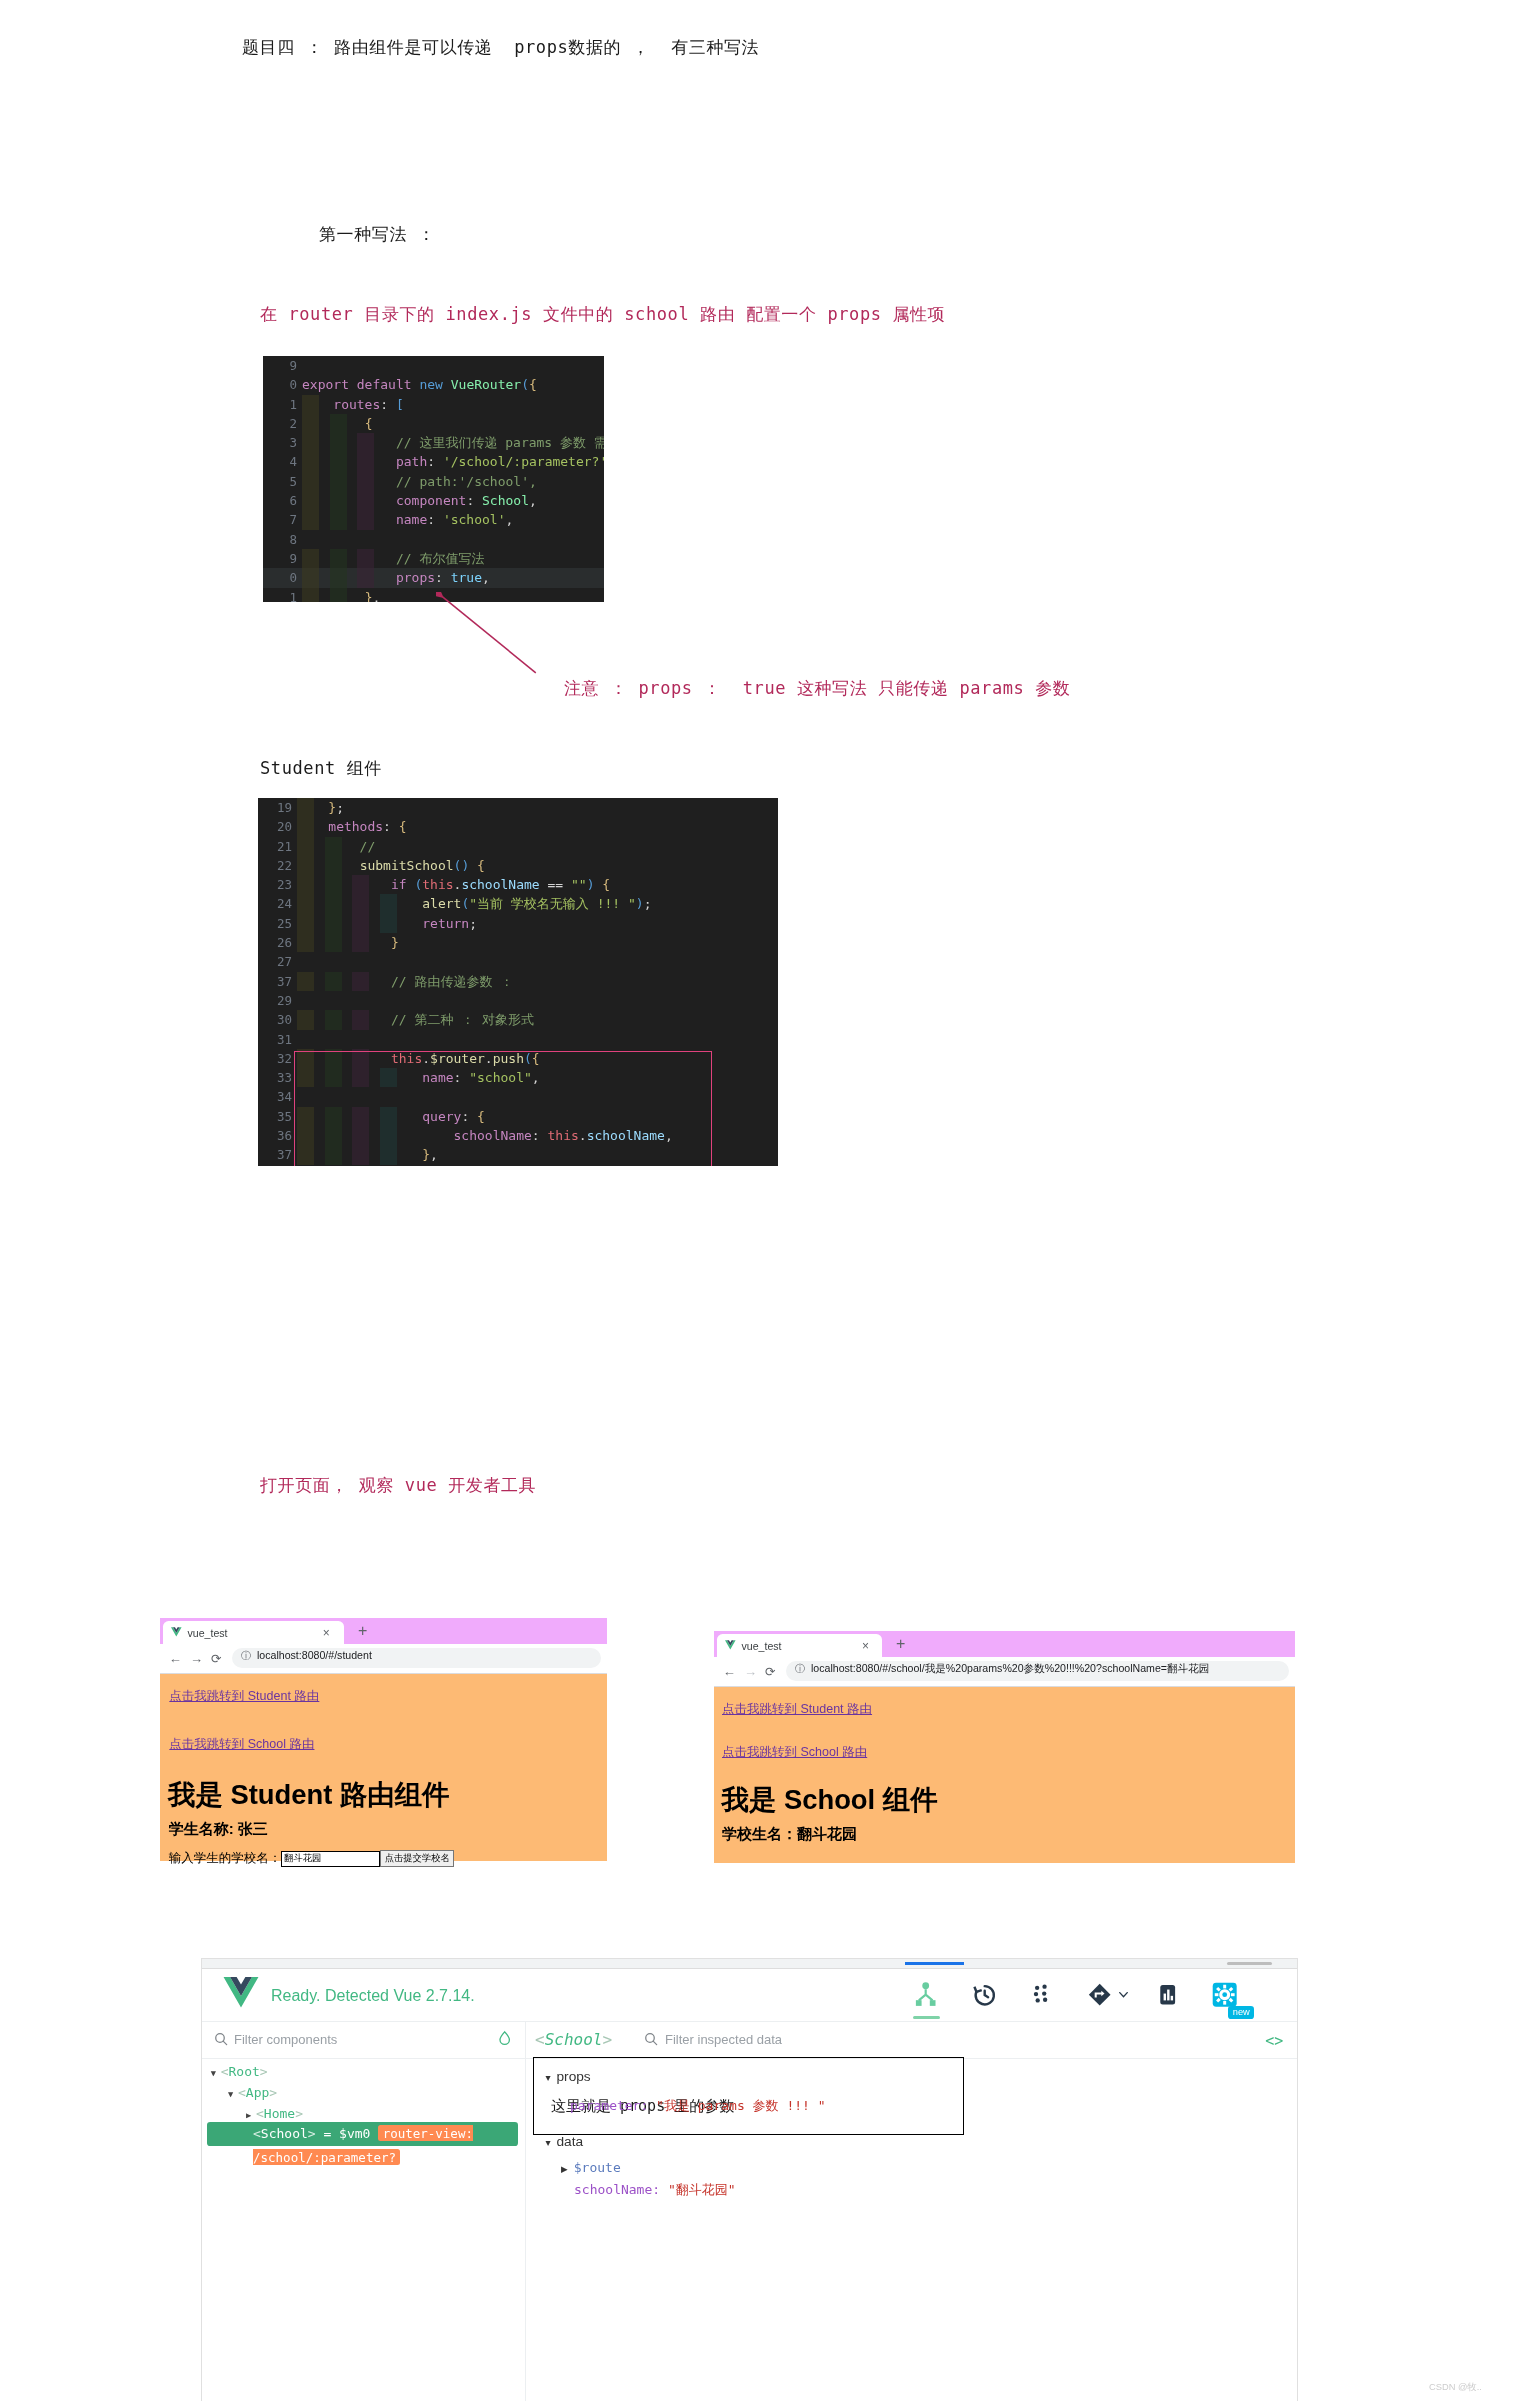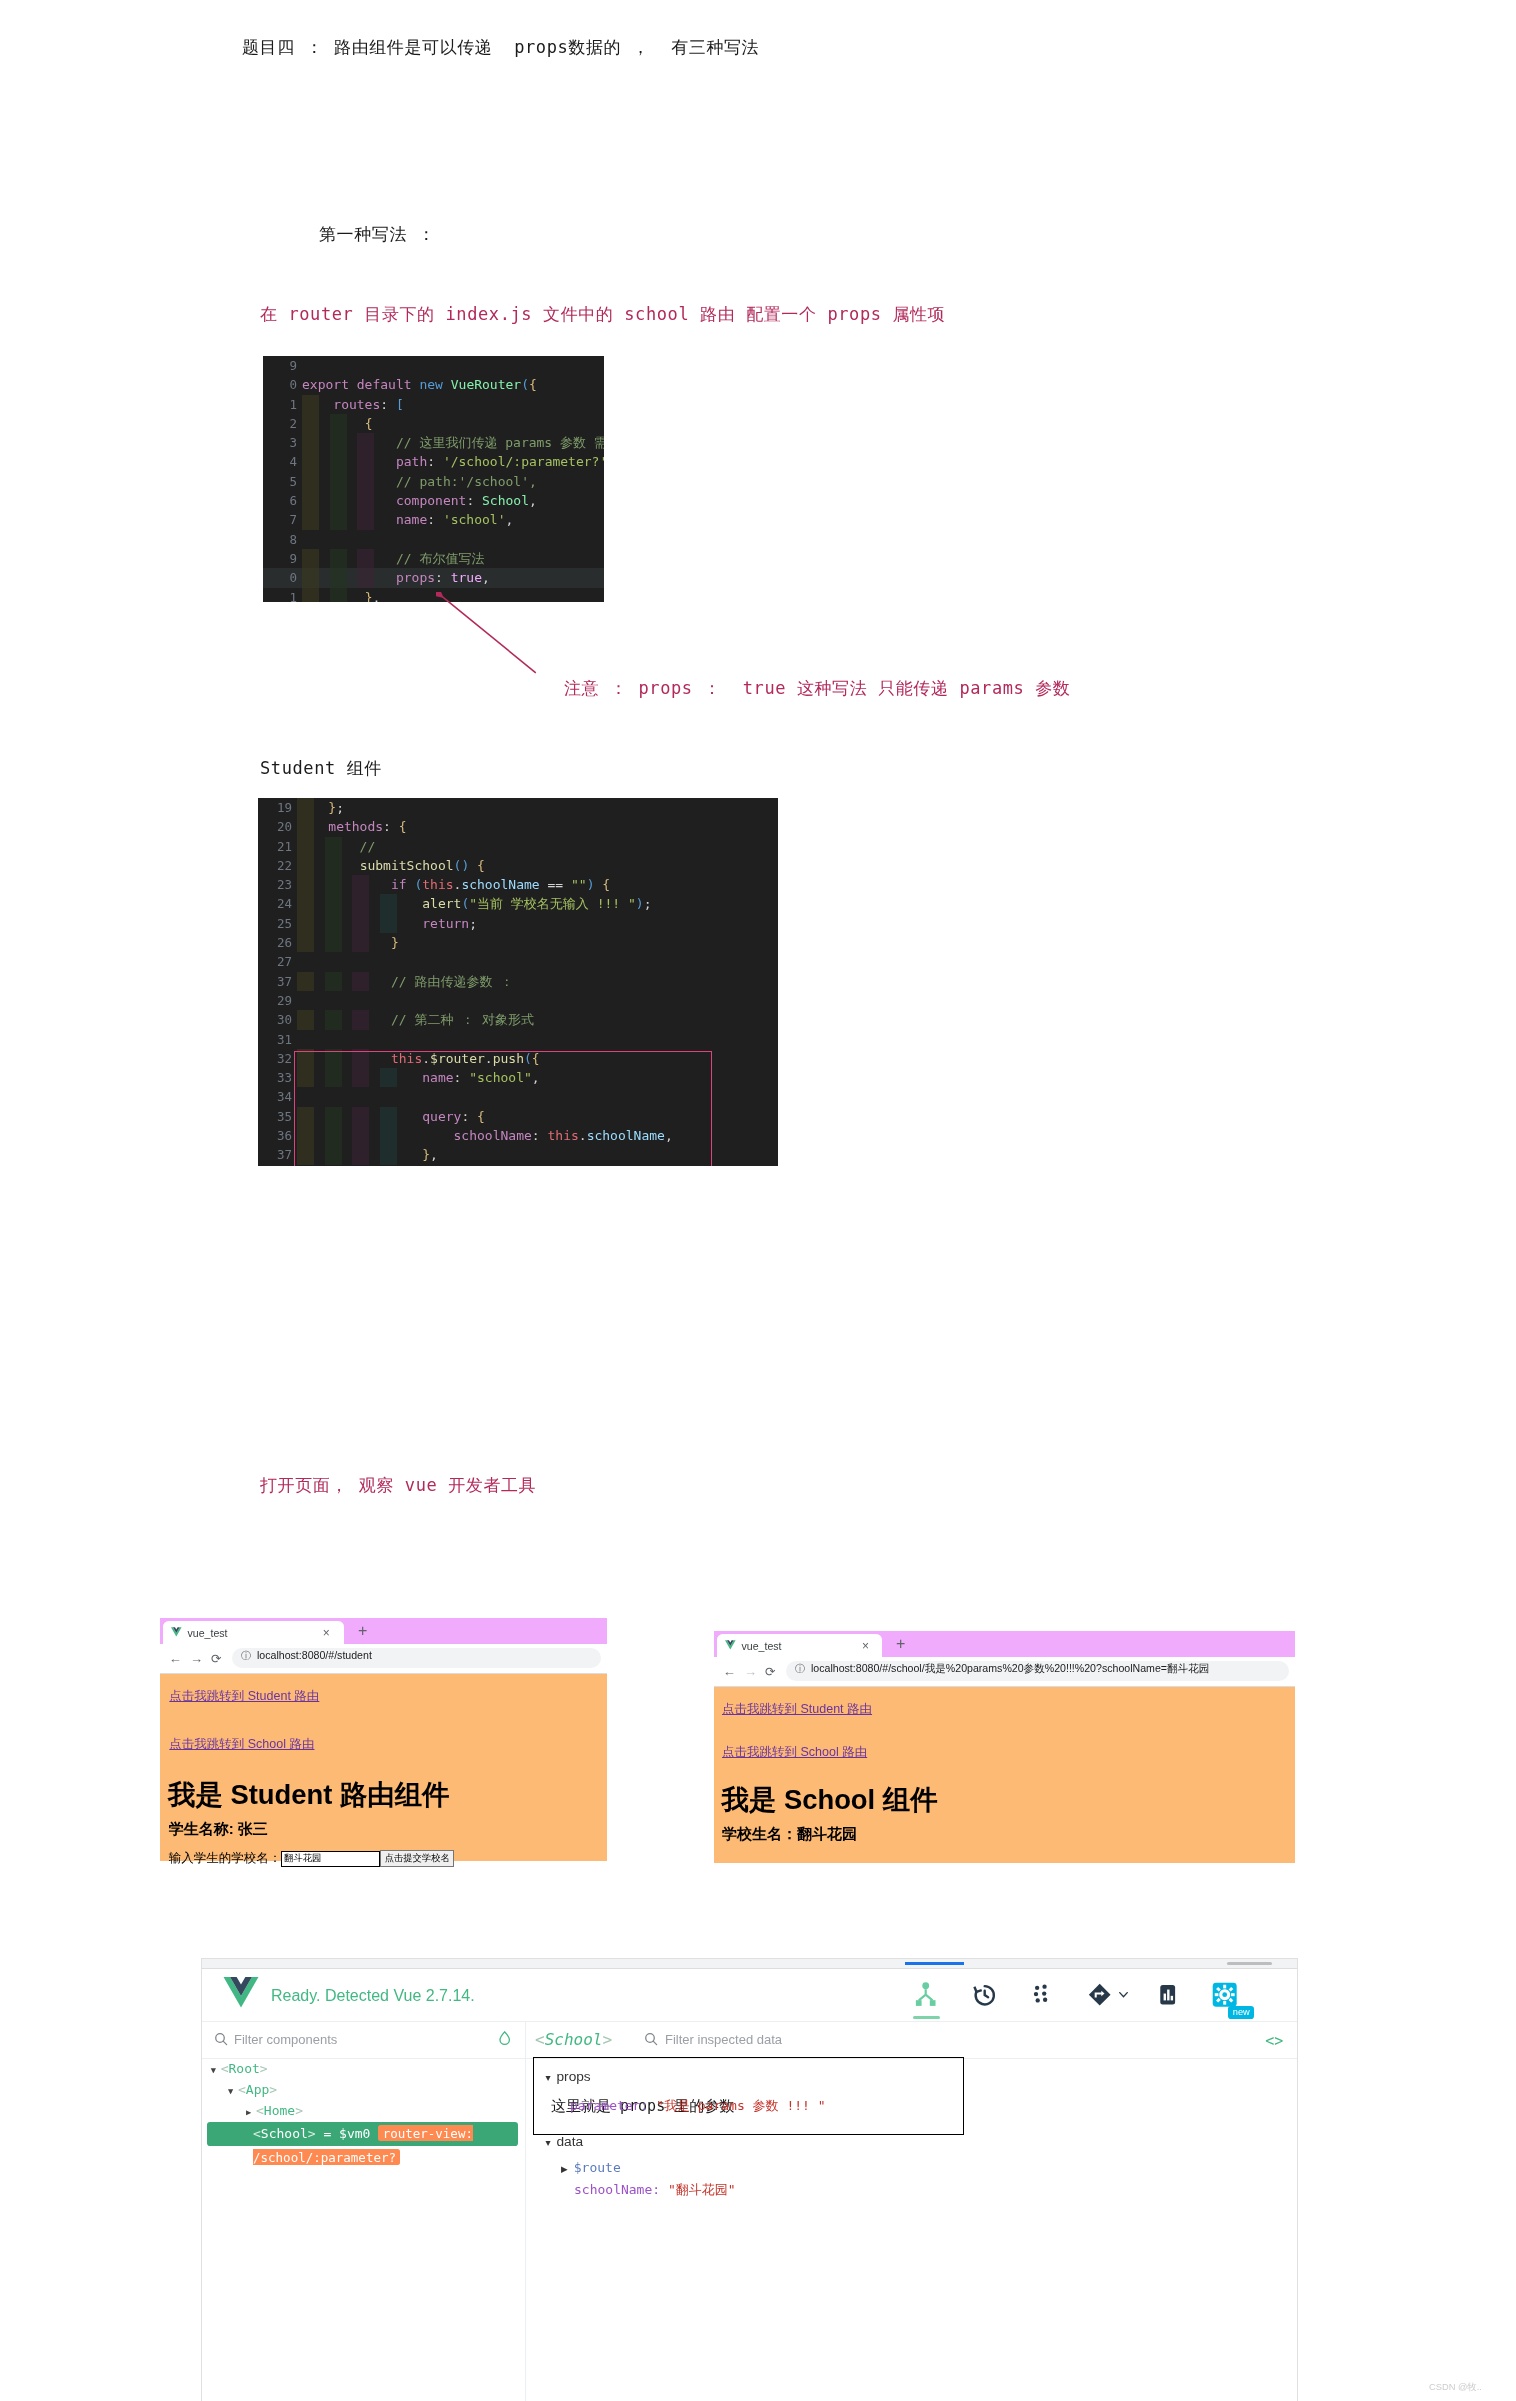--- a/index.html
+++ b/index.html
@@ -36,21 +36,21 @@
   .code-body{position:absolute;left:39px;top:0;right:0;}
   
   .t-kw{color:#c586c0;}
   .t-kw2{color:#569cd6;}
   .t-cls{color:#86efac;}
   .t-fn{color:#dcdcaa;}
   .t-var{color:#9cdcfe;}
   .t-prop{color:#c586c0;}
   .t-str{color:#a5c261;}
   .t-cmt{color:#7f9d6b;}
-  .t-num{color:#f0abfc;}
+  .t-num{color:#7dd3fc;}
   .t-pun{color:#d4d4d4;}
   .t-y{color:#d7ba7d;}
   .t-b{color:#569cd6;}
   .t-this{color:#e06c75;}
   .hl-row{background:#2a2d2e;}
   .ind-a{position:absolute;top:0;bottom:0;width:17.4px;background:#3c3a1f;opacity:.55;}
   .ind-b{position:absolute;top:0;bottom:0;width:17.4px;background:#22351f;opacity:.55;}
   .ind-c{position:absolute;top:0;bottom:0;width:17.4px;background:#3b2336;opacity:.55;}
   .ind-d{position:absolute;top:0;bottom:0;width:17.4px;background:#1f3a38;opacity:.55;}
 
@@ -124,21 +124,21 @@
     padding:1.2px 4.4px 1.9px;border-radius:3.1px;font-family:"Liberation Sans",sans-serif;
   }
   .dt-body{position:relative;background:#fff;}
   .dt-left{position:absolute;left:0;top:0;bottom:0;border-right:0.6px solid #eceff1;}
   .dt-right{position:absolute;top:0;bottom:0;right:0;}
   .filterbar{height:36px;position:relative;border-bottom:0.6px solid #eceff1;}
   .filter-ph{
     position:absolute;font-size:13px;color:#9aa0a6;
     font-family:"Liberation Sans",sans-serif;
   }
-  .tree-row{position:relative;height:21px;line-height:21px;font-family:"DejaVu Sans Mono",monospace;font-size:13px;}
+  .tree-row{position:relative;height:21px;line-height:27px;font-family:"DejaVu Sans Mono",monospace;font-size:13px;}
   .arrow{display:inline-block;color:#444;font-size:8.7px;width:10px;}
   .tag{color:#42b883;}
   .tag-br{color:#a8c7b5;}
   .sel-row{
     background:#3ba776;border-radius:3.1px;color:#fff;
   }
   .sel-row .tag{color:#fff;}
   .sel-row .tag-br{color:#d7efe3;}
   .routerbadge{
     background:#ff8a51;color:#fff;border-radius:2.5px;padding:0.6px 4.4px;

